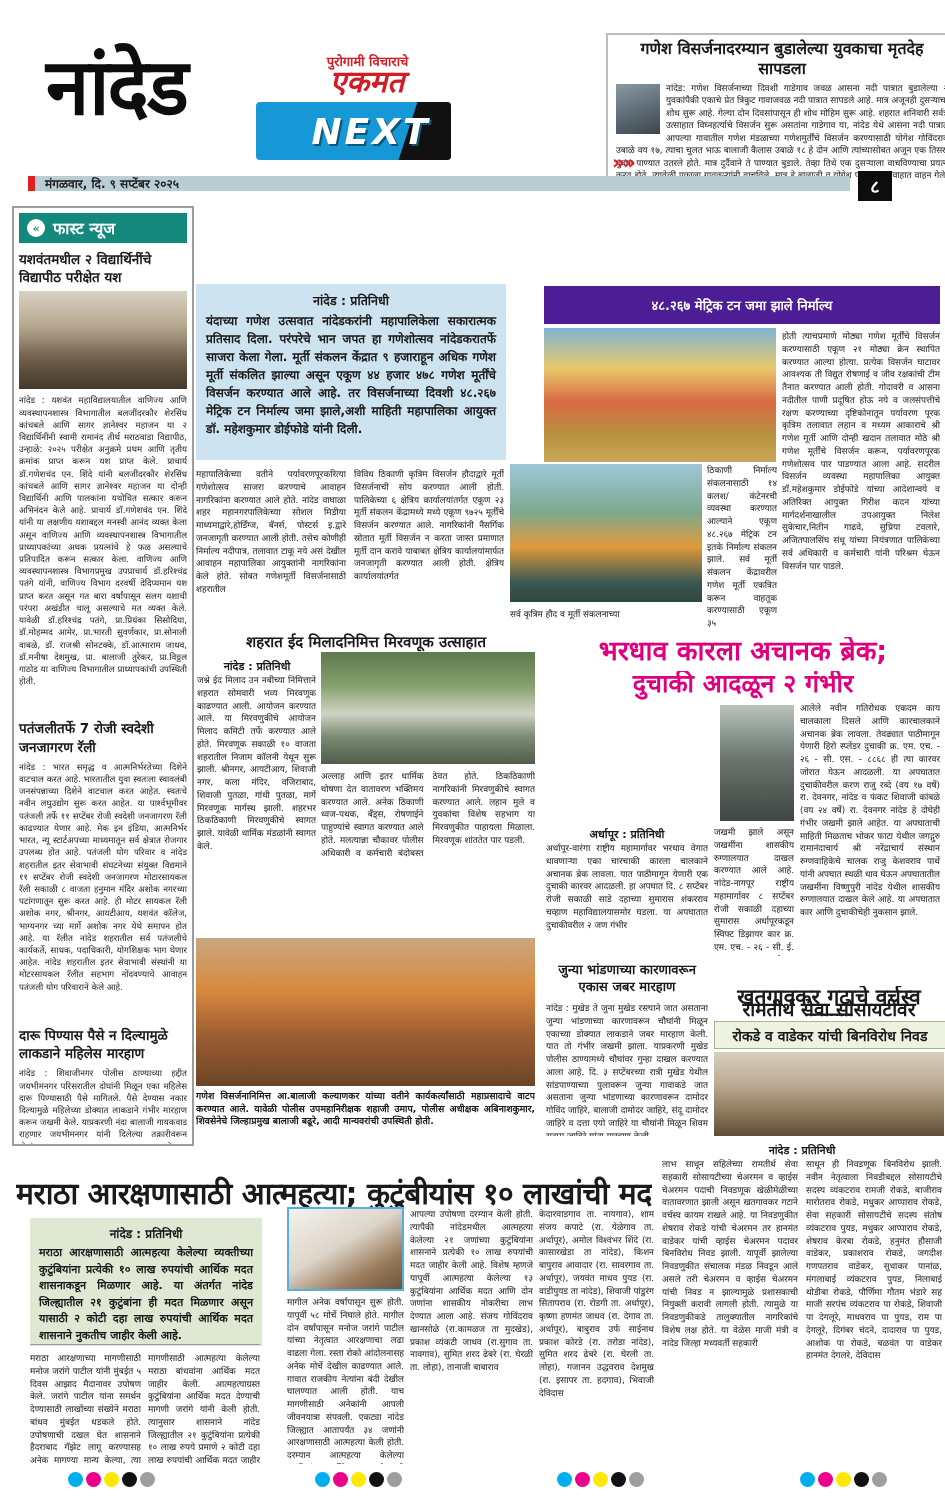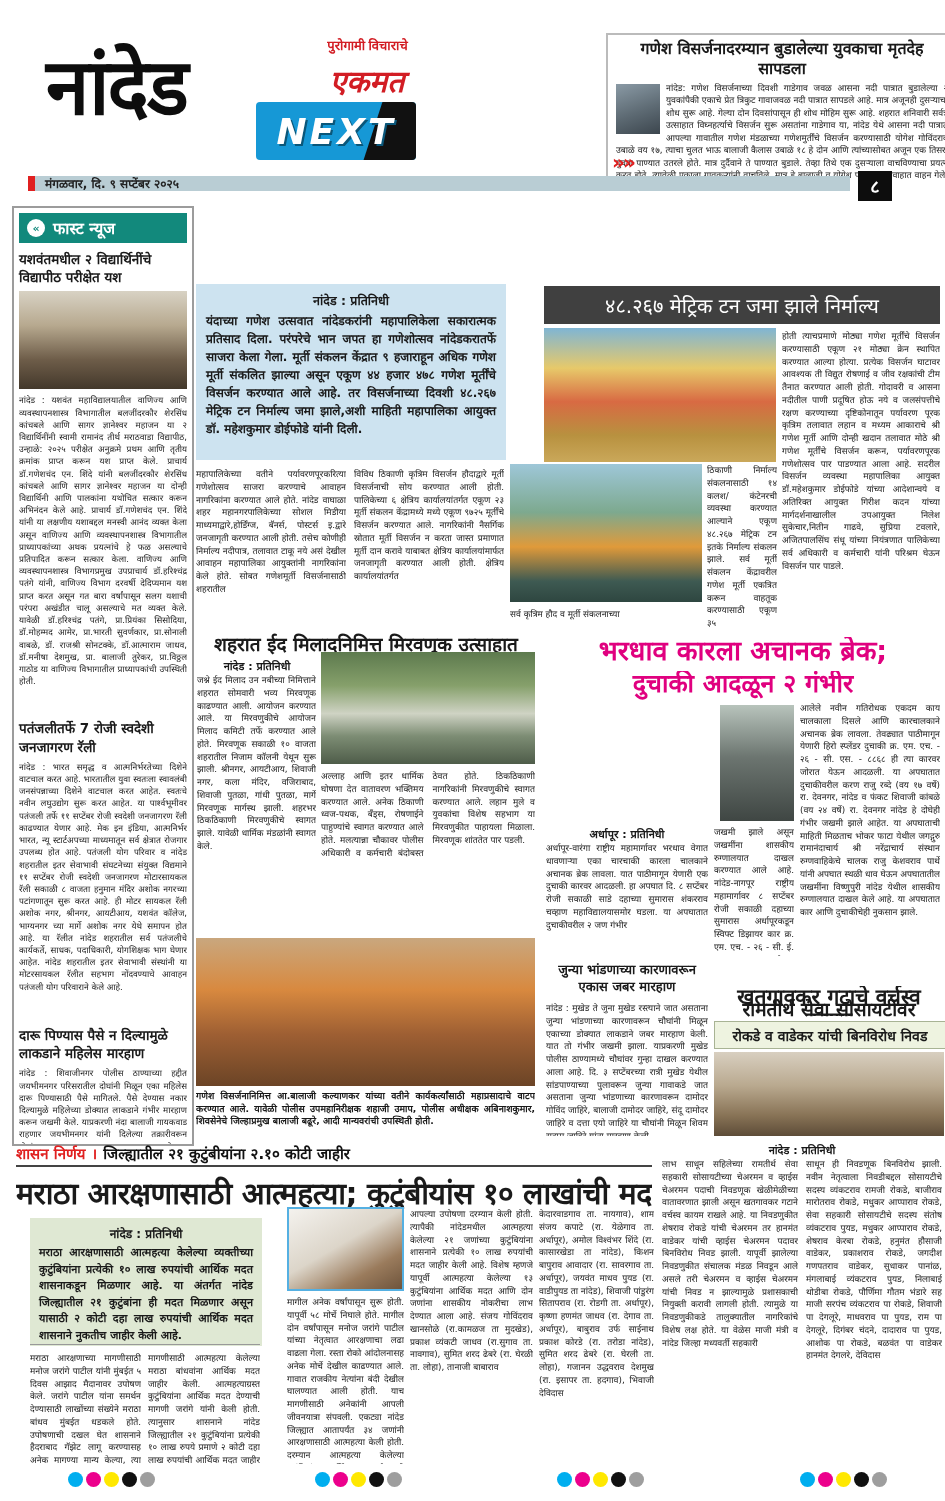--- a/index.html
+++ b/index.html
@@ -6,21 +6,21 @@
   #paper{position:relative;width:945px;height:1501px;background:#ffffff;overflow:hidden;
          font-family:"DejaVu Sans",sans-serif;color:#1a1a1a;}
   .abs{position:absolute;}
   .just{text-align:justify;text-justify:inter-word;}
   .clip{overflow:hidden;}
   
   .masthead{font-size:78px;font-weight:900;letter-spacing:-2px;color:#0d0d0d;line-height:1;}
   .motto{color:#d21d24;font-weight:bold;font-size:13px;text-align:center;}
   .brand{color:#d21d24;font-weight:900;font-style:italic;font-size:30px;text-align:center;line-height:1;}
   .nextbox{background:linear-gradient(100deg,#1b9 cd8,#1698d6);background:#1698d6;border-radius:4px;
-           display:flex;align-items:center;justify-content:center;overflow:hidden;}
+           display:flex;align-items:center;justify-content:center;overflow:hidden;padding-left:35px;}
   .nextbox:before{content:"";position:absolute;right:-12px;top:0;width:55px;height:100%;
            background:#111;transform:skewX(-18deg);}
   .nexttxt{position:relative;color:#fff;font-weight:900;font-style:italic;font-size:36px;
            letter-spacing:3px;text-shadow:2px 2px 0 #0a577a;}
   .datestrip{background:#b9cdd4;display:flex;align-items:center;}
   .redtab{width:7px;height:100%;background:#e02020;margin-right:10px;}
   .datetxt{font-size:12px;font-weight:bold;color:#222;}
   .pagenobox{background:#0d0d0d;color:#fff;display:flex;align-items:center;justify-content:center;
            font-size:18px;font-weight:bold;}
   .tr-box{border-left:2px solid #bbb;border-top:2px solid #bbb;padding:4px 8px 2px 8px;}
@@ -48,25 +48,25 @@
              display:flex;align-items:center;gap:8px;padding:0 8px;}
   .fn-badge{width:18px;height:18px;border-radius:50%;background:#fff;color:#12897c;display:flex;
             align-items:center;justify-content:center;font-size:11px;font-weight:900;}
   .sb-head{font-size:13.5px;font-weight:900;line-height:1.35;margin:7px 0 5px 0;}
   .sb-body{font-size:8.6px;line-height:1.42;}
   
   .mainhead{font-size:40px;font-weight:900;letter-spacing:-1px;white-space:nowrap;line-height:1.1;}
   .leadbox{background:#cde3f0;padding:8px 10px;}
   .dateline{font-weight:900;font-size:12.5px;text-align:center;margin-bottom:3px;}
   .leadtxt{font-size:12px;font-weight:600;line-height:1.5;}
-  .banner{background:#404040;color:#fff;font-size:20px;font-weight:400;text-align:center;
+  .banner{background:#4c1d95;color:#fff;font-size:13px;font-weight:700;text-align:center;
           display:flex;align-items:center;justify-content:center;}
   .body9{font-size:8.8px;line-height:1.45;}
   
-  .eidhead{font-size:19px;font-weight:900;text-align:center;white-space:nowrap;}
+  .eidhead{font-size:15px;font-weight:900;text-align:center;white-space:nowrap;}
   .pinkhead{color:#e0007f;font-weight:900;text-align:center;line-height:1.05;}
   .ramhead{font-weight:900;text-align:center;line-height:1.1;}
   .subband{background:#eef3e0;border:1px solid #a8b394;font-size:14px;font-weight:900;
            text-align:center;display:flex;align-items:center;justify-content:center;}
   .smallhead{font-size:13px;font-weight:900;text-align:center;line-height:1.3;}
   .caption{font-size:9.3px;font-weight:bold;line-height:1.35;}
   .strip-label{color:#e02020;font-weight:900;font-size:15px;}
   .strip-sep{color:#e02020;font-weight:900;font-size:15px;margin:0 6px;}
   .strip-text{font-size:15px;font-weight:bold;color:#111;}
   .strip{border-bottom:2.5px solid #444;display:flex;align-items:center;}
@@ -78,21 +78,21 @@
   .dots{display:flex;}
   .hr-thin{border-top:1px solid #999;}
 </style>
 </head>
 <body>
 
 <div id="paper">
 
   <div class="abs masthead" style="left:46px;top:48px;width:220px;height:120px;">नांदेड</div>
 
-  <div class="abs motto" style="left:305px;top:36px;width:125px;font-family:Liberation Serif, serif;">पुरोगामी विचाराचे</div>
+  <div class="abs motto" style="left:305px;top:52px;width:125px;">पुरोगामी विचाराचे</div>
   <div class="abs brand" style="left:303px;top:67px;width:128px;">एकमत</div>
 
   <div class="abs nextbox" style="left:256px;top:102px;width:160px;height:58px;">
     <span class="nexttxt">NEXT</span>
   </div>
 
   <div class="abs tr-box clip" style="left:606px;top:33px;width:332px;height:138px;">
     <div class="tr-head">गणेश विसर्जनादरम्यान बुडालेल्या युवकाचा मृतदेह सापडला</div>
     <div class="tr-body just">
       <span class="tr-photo ph ph-portrait"></span>
@@ -168,25 +168,20 @@
   <div class="abs body9 just clip" style="left:714px;top:826px;width:80px;height:130px;">जखमी झाले असून जखमींना शासकीय रुग्णालयात दाखल करण्यात आले आहे. नांदेड-नागपूर राष्ट्रीय महामार्गावर ८ सप्टेंबर रोजी सकाळी दहाच्या सुमारास अर्धापूरकडून स्विफ्ट डिझायर कार क्र. एम. एच. - २६ - सी. ई. - ९४७७ भरधाव वेगात वारंगाकडे जात होती. याच रस्त्यावर शंकरराव चव्हाण महाविद्यालयासमोर टाकण्यात</div>
 
   <div class="abs smallhead clip" style="left:546px;top:962px;width:162px;height:36px;">जुन्या भांडणाच्या कारणावरून एकास जबर मारहाण</div>
   <div class="abs body9 just clip" style="left:546px;top:1002px;width:162px;height:134px;">नांदेड : मुखेड ते जुना मुखेड रस्त्याने जात असताना जुन्या भांडणाच्या कारणावरून चौघांनी मिळून एकाच्या डोक्यात लाकडाने जबर मारहाण केली. यात तो गंभीर जखमी झाला. याप्रकरणी मुखेड पोलीस ठाण्यामध्ये चौघांवर गुन्हा दाखल करण्यात आला आहे. दि. ३ सप्टेंबरच्या रात्री मुखेड येथील सांडपाण्याच्या पुलावरून जुन्या गावाकडे जात असताना जुन्या भांडणाच्या कारणावरून दामोदर गोविंद जाहिरे, बालाजी दामोदर जाहिरे, संदू दामोदर जाहिरे व दत्ता एयो जाहिरे या चौघांनी मिळून शिवम सुदाम जाहिरे यांना मारहाण केली.</div>
 
   <div class="abs ramhead clip" style="left:714px;top:999px;width:230px;height:32px;font-size:19px;">रामतीर्थ सेवा सोसायटीवर</div>
   <div class="abs ramhead clip" style="left:714px;top:986px;width:230px;height:30px;font-size:21px;">खतगावकर गटाचे वर्चस्व कायम</div>
   <div class="abs subband" style="left:714px;top:1021px;width:230px;height:26px;">रोकडे व वाडेकर यांची बिनविरोध निवड</div>
   <div class="abs ph ph-ram" style="left:714px;top:1052px;width:230px;height:84px;"></div>
 
-  <div class="abs strip" style="left:16px;top:1140px;width:636px;height:25px;">
-    <span class="strip-label">शासन निर्णय</span>
-    <span class="strip-sep">।</span>
-    <span class="strip-text">जिल्ह्यातील २१ कुटुंबीयांना २.१० कोटी जाहीर</span>
-  </div>
 
   <div class="abs marathahead clip" style="left:16px;top:1172px;width:636px;height:42px;">मराठा आरक्षणासाठी आत्महत्या; कुटुंबीयांस १० लाखांची मदत</div>
 
   <div class="abs greenbox clip" style="left:30px;top:1218px;width:214px;height:114px;">
     <div class="dateline" style="font-size:12px;">नांदेड : प्रतिनिधी</div>
     <div class="leadtxt2 just">मराठा आरक्षणासाठी आत्महत्या केलेल्या व्यक्तीच्या कुटुंबियांना प्रत्येकी १० लाख रुपयांची आर्थिक मदत शासनाकडून मिळणार आहे. या अंतर्गत नांदेड जिल्ह्यातील २१ कुटुंबांना ही मदत मिळणार असून यासाठी २ कोटी दहा लाख रुपयांची आर्थिक मदत शासनाने नुकतीच जाहीर केली आहे.</div>
   </div>
   <div class="abs hr-thin" style="left:30px;top:1344px;width:230px;"></div>
 
   <div class="abs ph ph-hands" style="left:287px;top:1207px;width:113px;height:80px;"></div>

